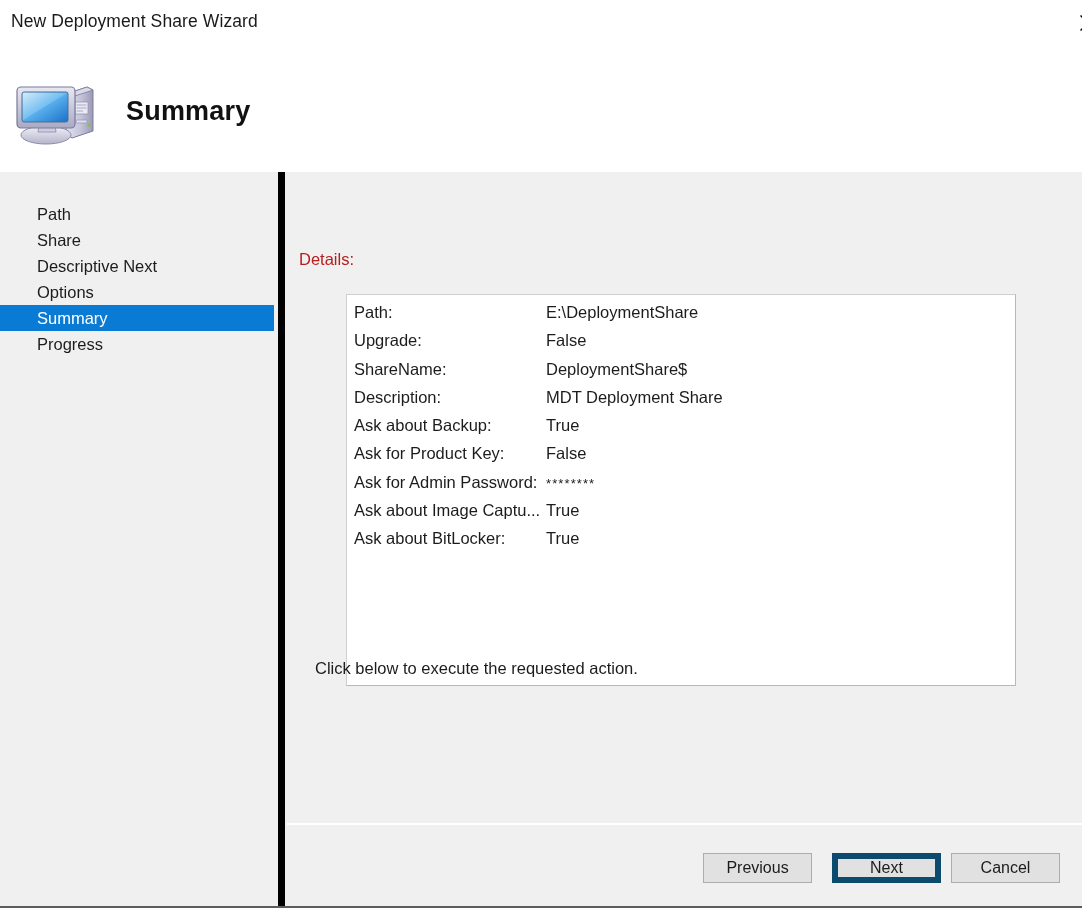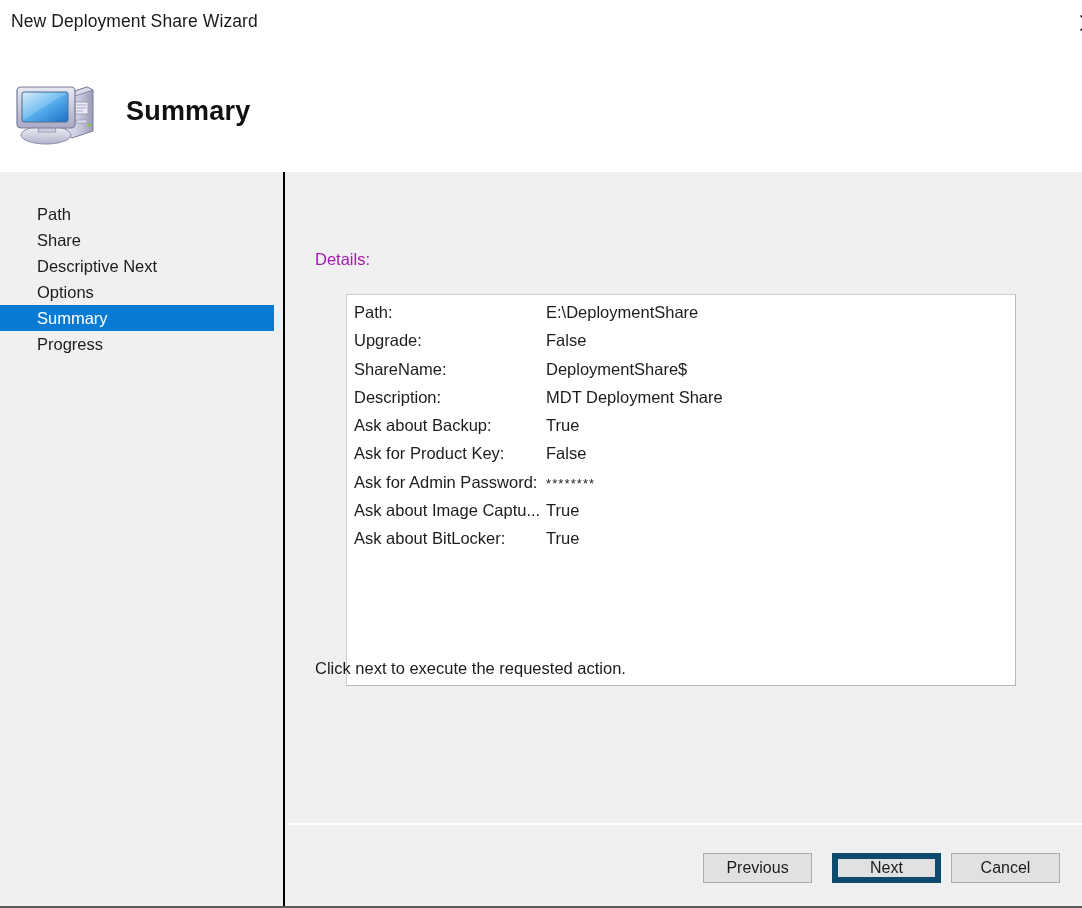--- a/index.html
+++ b/index.html
@@ -91,21 +91,21 @@
     background: #f0f0f0;
   }
 
   
   .sidebar {
     position: absolute;
     left: 0; top: 0;
     width: 285px;
     height: 734px;
     background: #f0f0f0;
-    border-right: 2px solid #000000;
+    border-right: 7px solid #000000;
     box-sizing: border-box;
   }
   .nav-list {
     position: absolute;
     left: 0;
     top: 29px;
     width: 285px;
   }
   .nav-item {
     height: 26px;
@@ -134,24 +134,24 @@
   .intro-text {
     position: absolute;
     left: 28px;
     top: 32px;
     font-size: 16.5px;
     color: #1c1c1c;
     white-space: nowrap;
   }
   .details-label {
     position: absolute;
-    left: 28px;
+    left: 12px;
     top: 78px;
     font-size: 16.5px;
-    color: #a21caf;
+    color: #b91c1c;
   }
 
   .details-box {
     position: absolute;
     left: 59px;
     top: 122px;
     width: 670px;
     height: 392px;
     background: #ffffff;
     border: 1px solid #cfcfcf;
@@ -358,21 +358,21 @@
           </div>
 
           <div class="detail-row">
             <span class="detail-key">Ask about BitLocker:</span>
             <span class="detail-val">True</span>
           </div>
 
         </div>
       </div>
 
-      <div class="click-next">Click next to execute the requested action.</div>
+      <div class="click-next">Click below to execute the requested action.</div>
     </div>
   </div>
 
   <div class="footer-sep"></div>
   <div class="footer">
     <div class="btn-row">
       <button class="btn">Previous</button>
       <button class="btn default">Next</button>
       <button class="btn">Cancel</button>
     </div>

